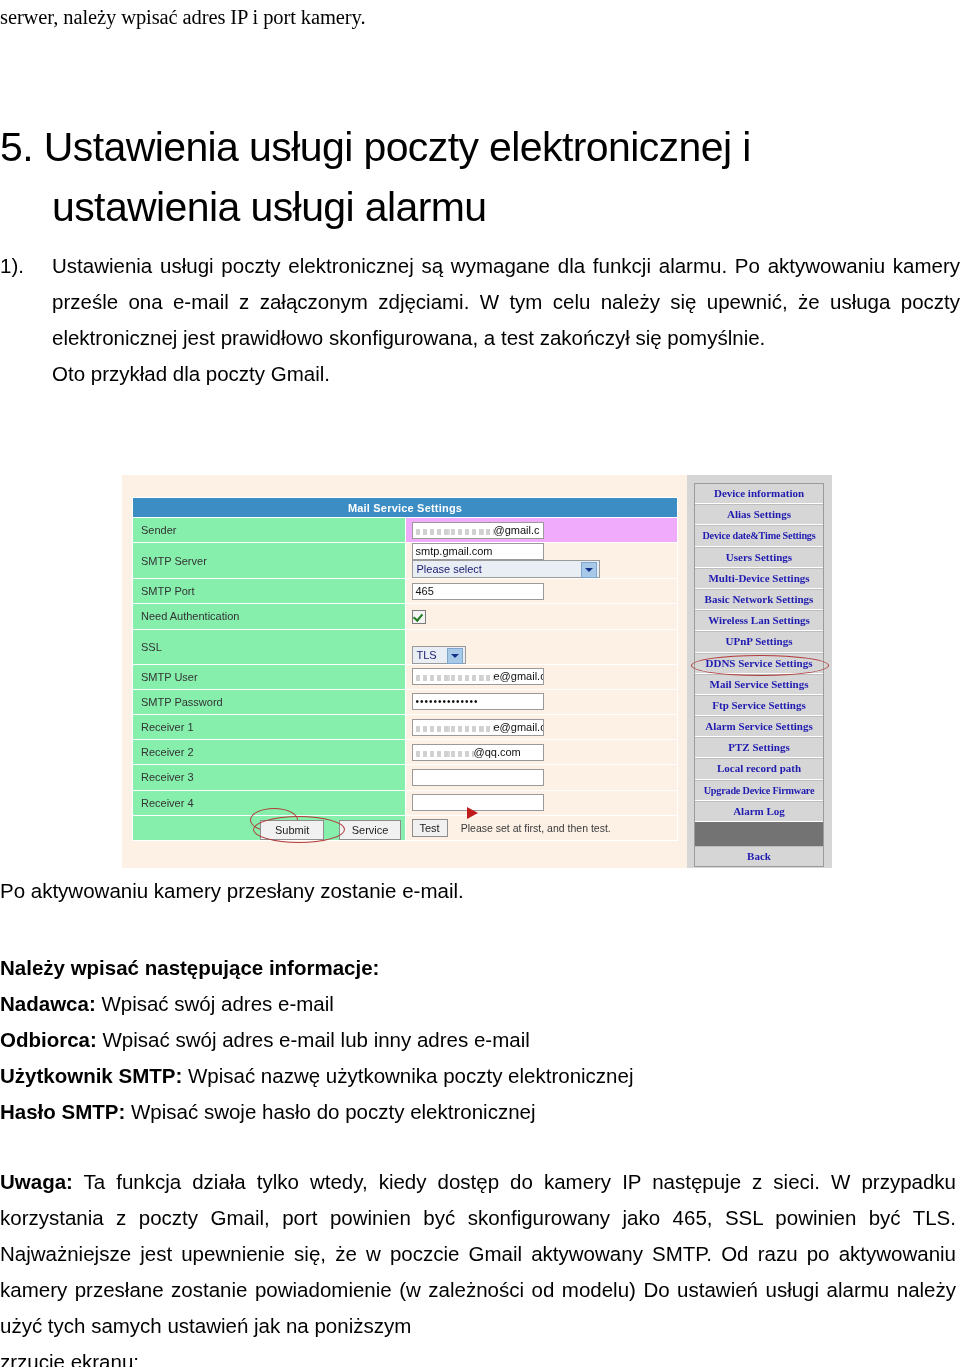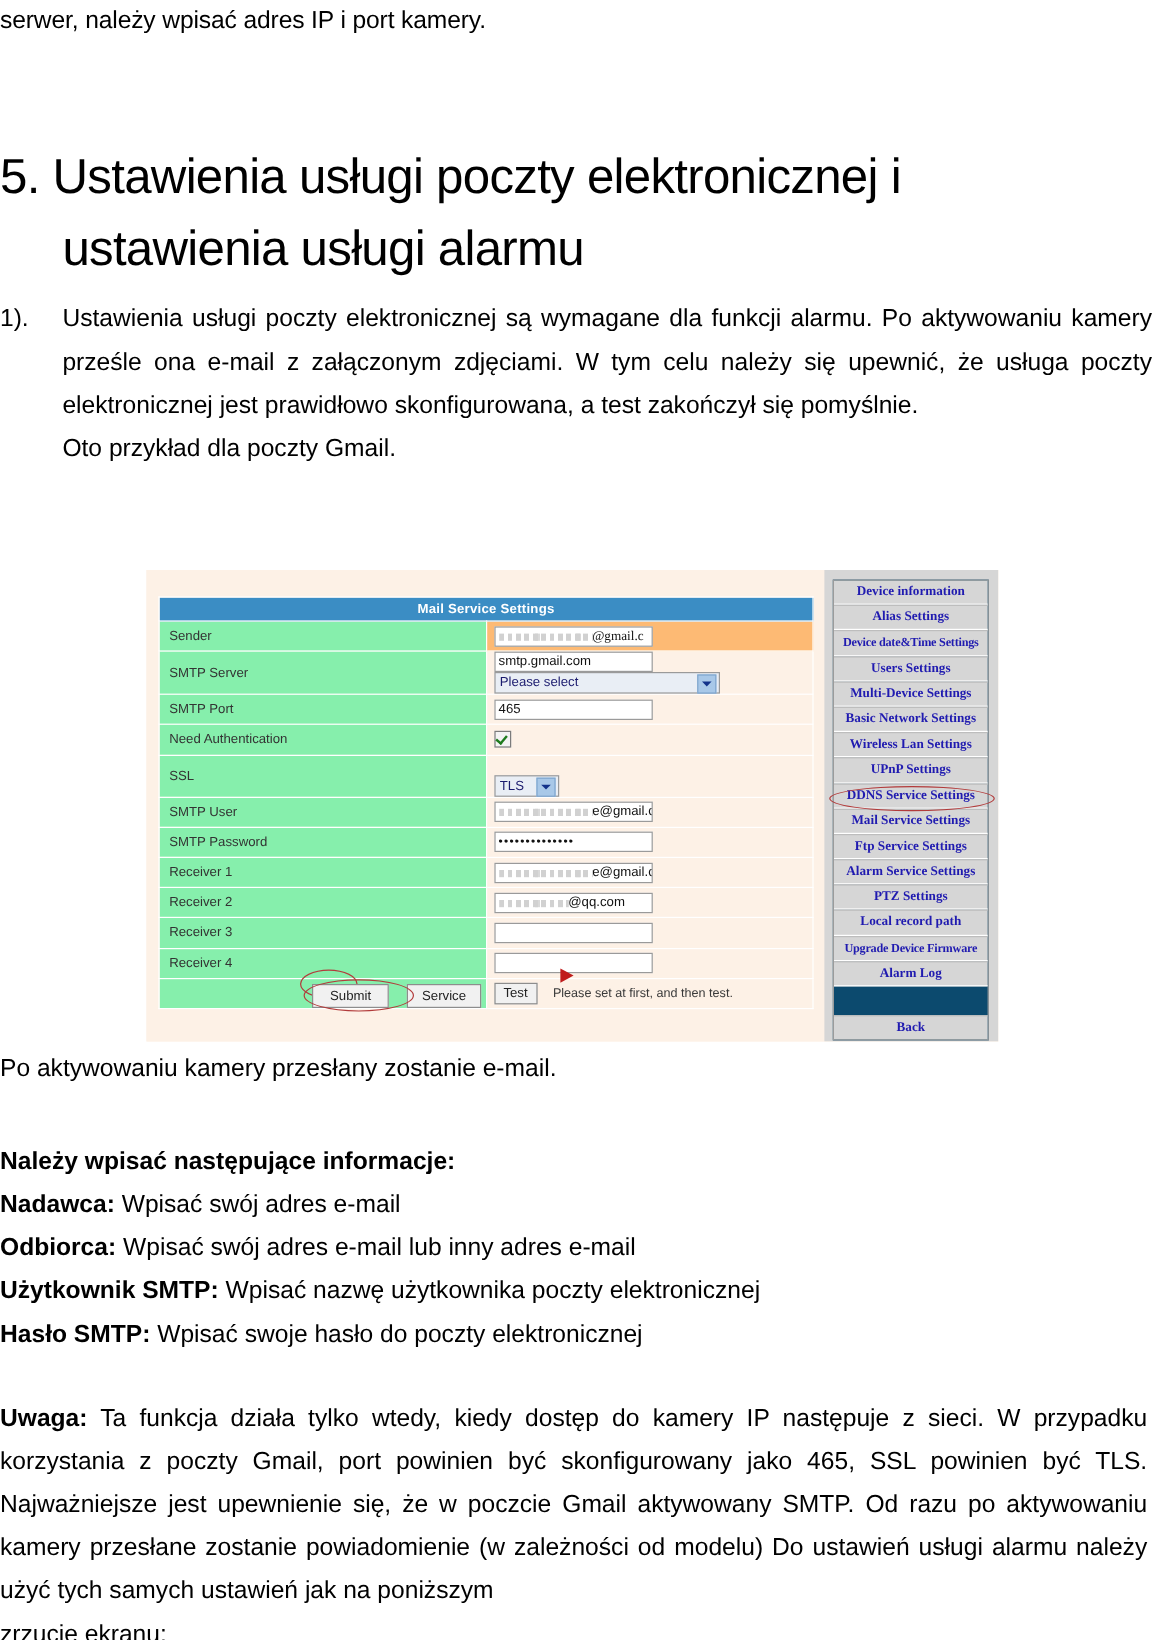--- a/index.html
+++ b/index.html
@@ -24,20 +24,21 @@
 
   
   .runover {
     position: absolute;
     left: 0px;
     top: 4px;
     width: 873px;
     font-size: 20.5px;
     line-height: 26px;
     letter-spacing: -0.1px;
+    font-family: Liberation Serif, serif;
   }
 
   .h1 {
     position: absolute;
     left: 0px;
     top: 90px;
     width: 960px;
     font-size: 41px;
     line-height: 60px;
     font-weight: 400;
@@ -135,22 +136,21 @@
     width: 125px;
     padding-left: 8px !important;
     color: #2d2d2d;
     font-size: 11px;
   }
   td.val {
     background: #fdf1e6;
     padding-left: 6px !important;
   }
   td.val.grey {
-    background: #fdba74;
-    font-family: Liberation Serif, serif;
+    background: #f0abfc;
   }
   .inp {
     display: inline-block;
     vertical-align: middle;
     box-sizing: border-box;
     height: 17px;
     line-height: 15px;
     width: 132px;
     border: 1px solid #9a9a9a;
     background: #ffffff;
@@ -271,21 +271,21 @@
   }
 
   
   .nav {
     position: absolute;
     left: 572px;
     top: 8px;
     width: 130px;
     border: 1px solid #9b9b9b;
     box-sizing: border-box;
-    background: #0c4a6e;
+    background: #737373;
   }
   .nav .navitem {
     height: 19.2px;
     line-height: 19.2px;
     border-bottom: 1px solid #ffffff;
     border-top: 1px solid #bdbdbd;
     text-align: center;
     color: #201bb0;
     font-family: "Liberation Serif", serif;
     font-weight: bold;

